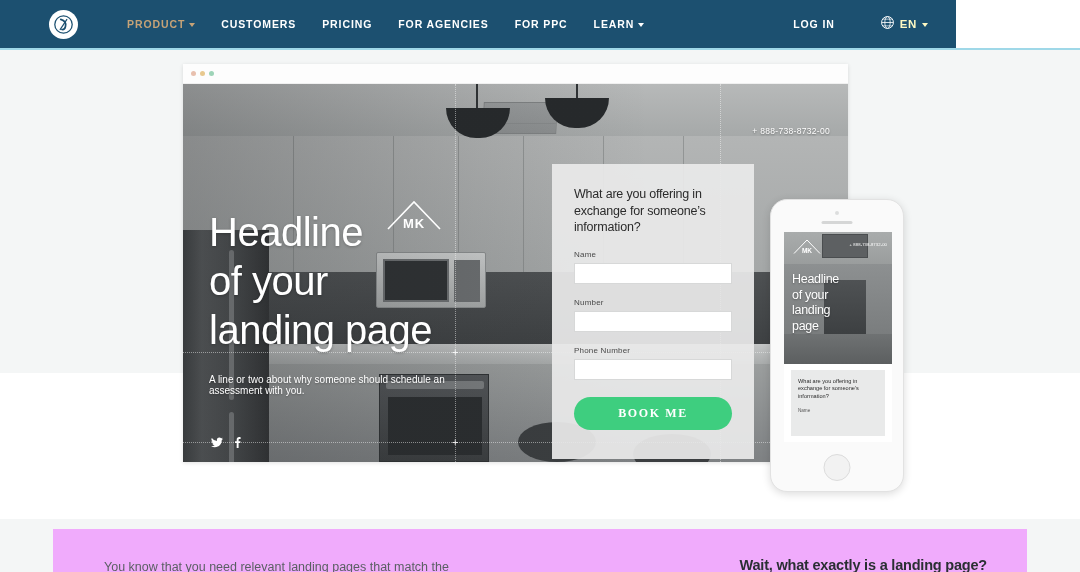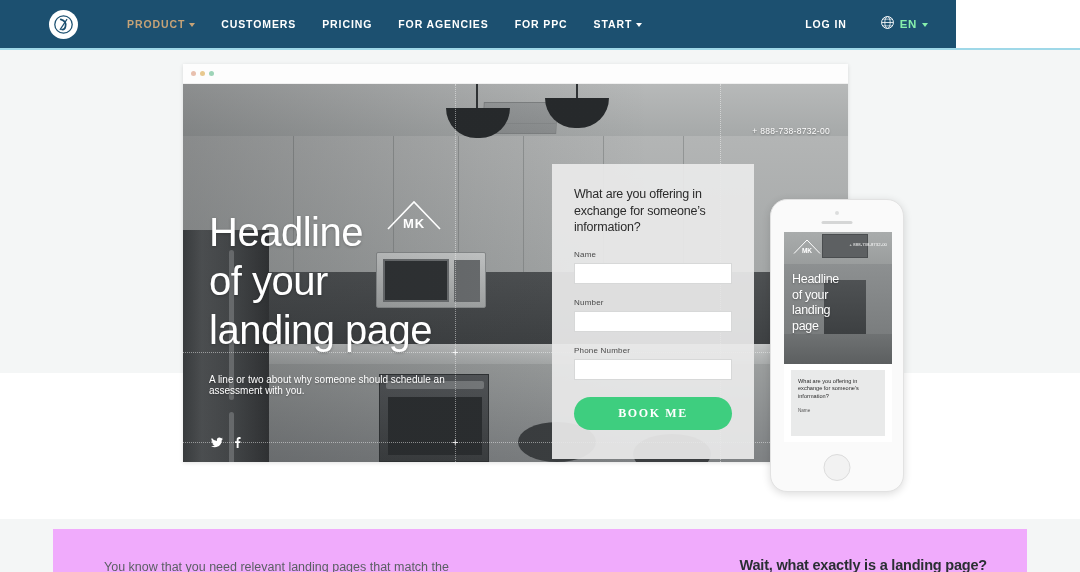--- a/index.html
+++ b/index.html
@@ -39,34 +39,34 @@
     color:#ffffff; padding:0 13px; cursor:pointer; white-space:nowrap;
     display:flex; align-items:center; gap:4px;
   }
   .nav-link.active{ color:#c6a377; }
   .caret{
     width:0;height:0;border-left:3.5px solid transparent;border-right:3.5px solid transparent;
     border-top:4px solid currentColor; display:inline-block; margin-top:1px;
   }
   .nav-right{
     position:absolute; right:28px; top:0; height:48px;
-    display:flex; align-items:center; gap:0;
+    display:flex; align-items:center; gap:12px;
   }
   .login-link{
     font-size:10.5px; font-weight:bold; letter-spacing:0.9px; color:#ffffff;
     margin-right:17px; cursor:pointer; white-space:nowrap;
   }
   .trial-btn{
     background:#ef9540; color:#ffffff; border:none;
     font-family:"Liberation Sans", sans-serif;
     font-size:10.5px; font-weight:bold; letter-spacing:0.9px;
     padding:9px 16px; border-radius:2px; cursor:pointer; white-space:nowrap;
   }
   .lang{
-    display:flex; align-items:center; gap:5px; margin-left:16px; cursor:pointer; color:#86efac;
+    display:flex; align-items:center; gap:5px; margin-left:16px; cursor:pointer; color:#fef9c3;
   }
   .lang-label{ font-size:11.5px; font-weight:bold; letter-spacing:0.6px; }
 
   
   .browser{
     position:absolute; left:183px; top:64px; width:665px; height:398px;
     background:#fff; box-shadow:0 1px 4px rgba(0,0,0,0.12); z-index:10;
   }
   .browser-bar{
     height:20px; background:#fdfdfd; display:flex; align-items:center; padding-left:8px; gap:4px;
@@ -224,21 +224,21 @@
     <div class="nav-link">
       <span>PRICING</span>
     </div>
     <div class="nav-link">
       <span>FOR AGENCIES</span>
     </div>
     <div class="nav-link">
       <span>FOR PPC</span>
     </div>
     <div class="nav-link">
-      <span>START</span>
+      <span>LEARN</span>
       <span class="caret"></span>
     </div>
   </div>
 
   <div class="nav-right">
     <span class="login-link">LOG IN</span>
     <div class="lang">
       <span>
         <svg width="15" height="15" viewBox="0 0 24 24" aria-hidden="true">
           <circle cx="12" cy="12" r="9.5" fill="none" stroke="#ffffff" stroke-width="1.5"></circle>

